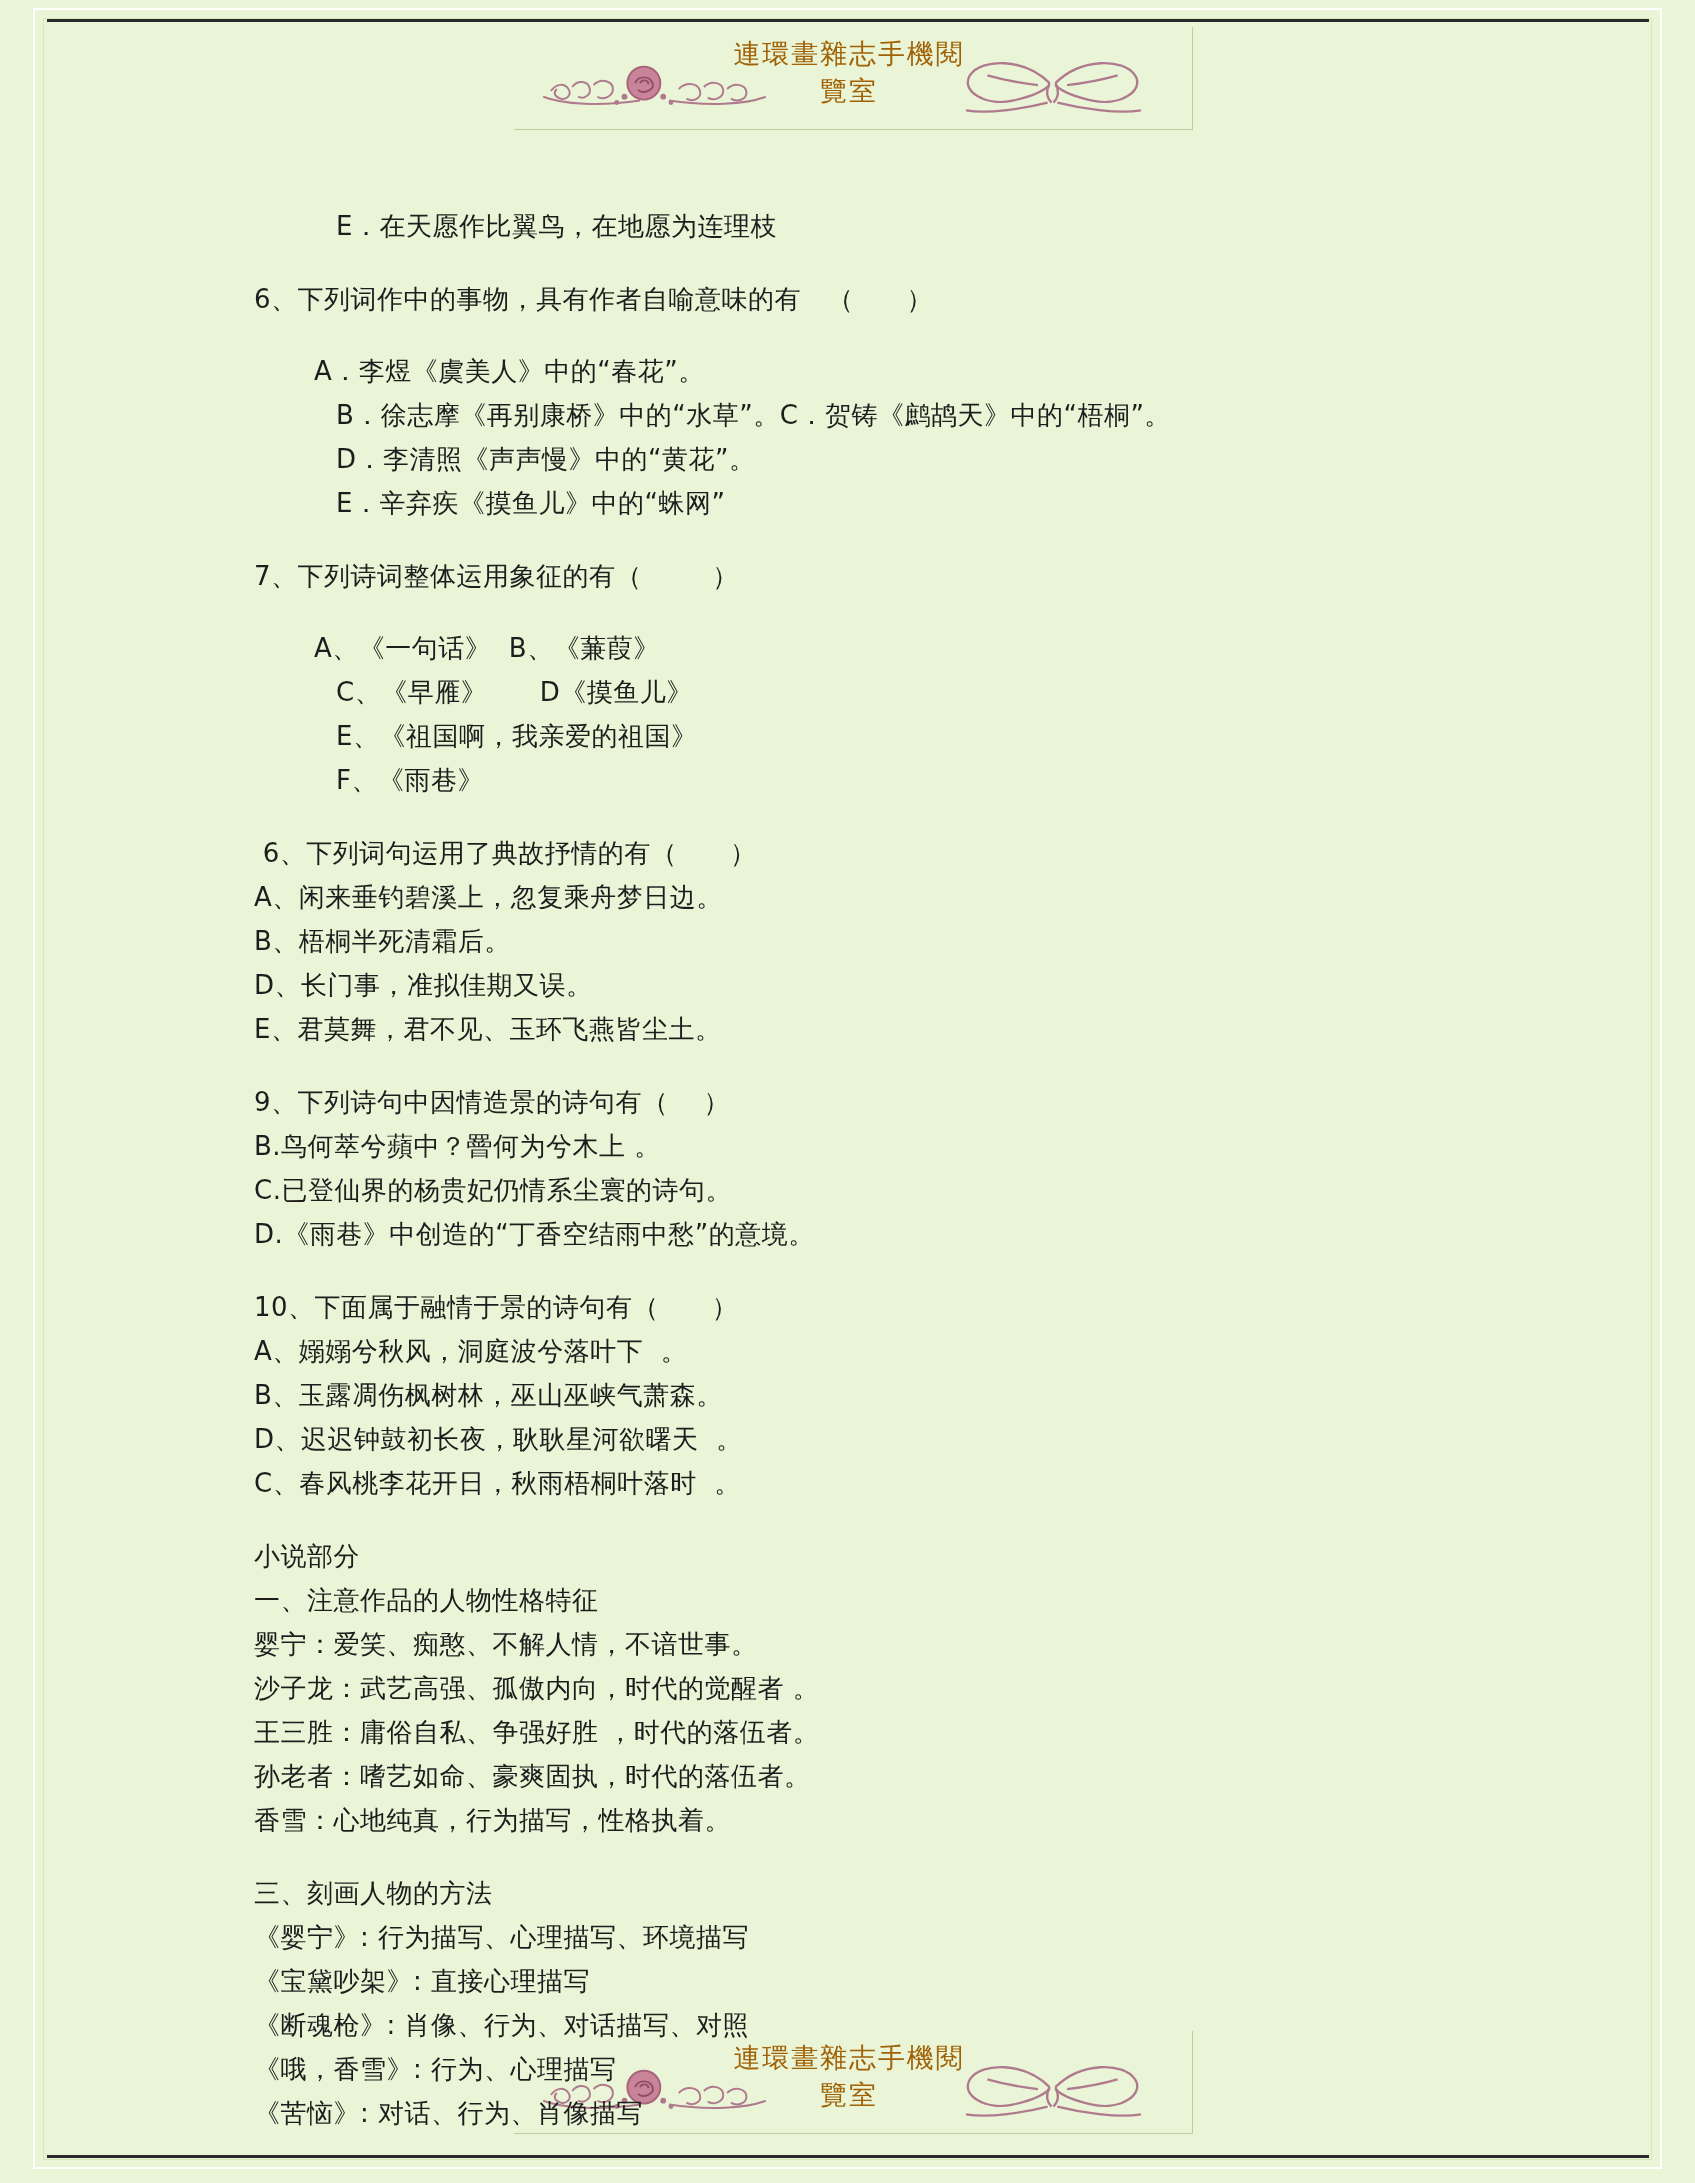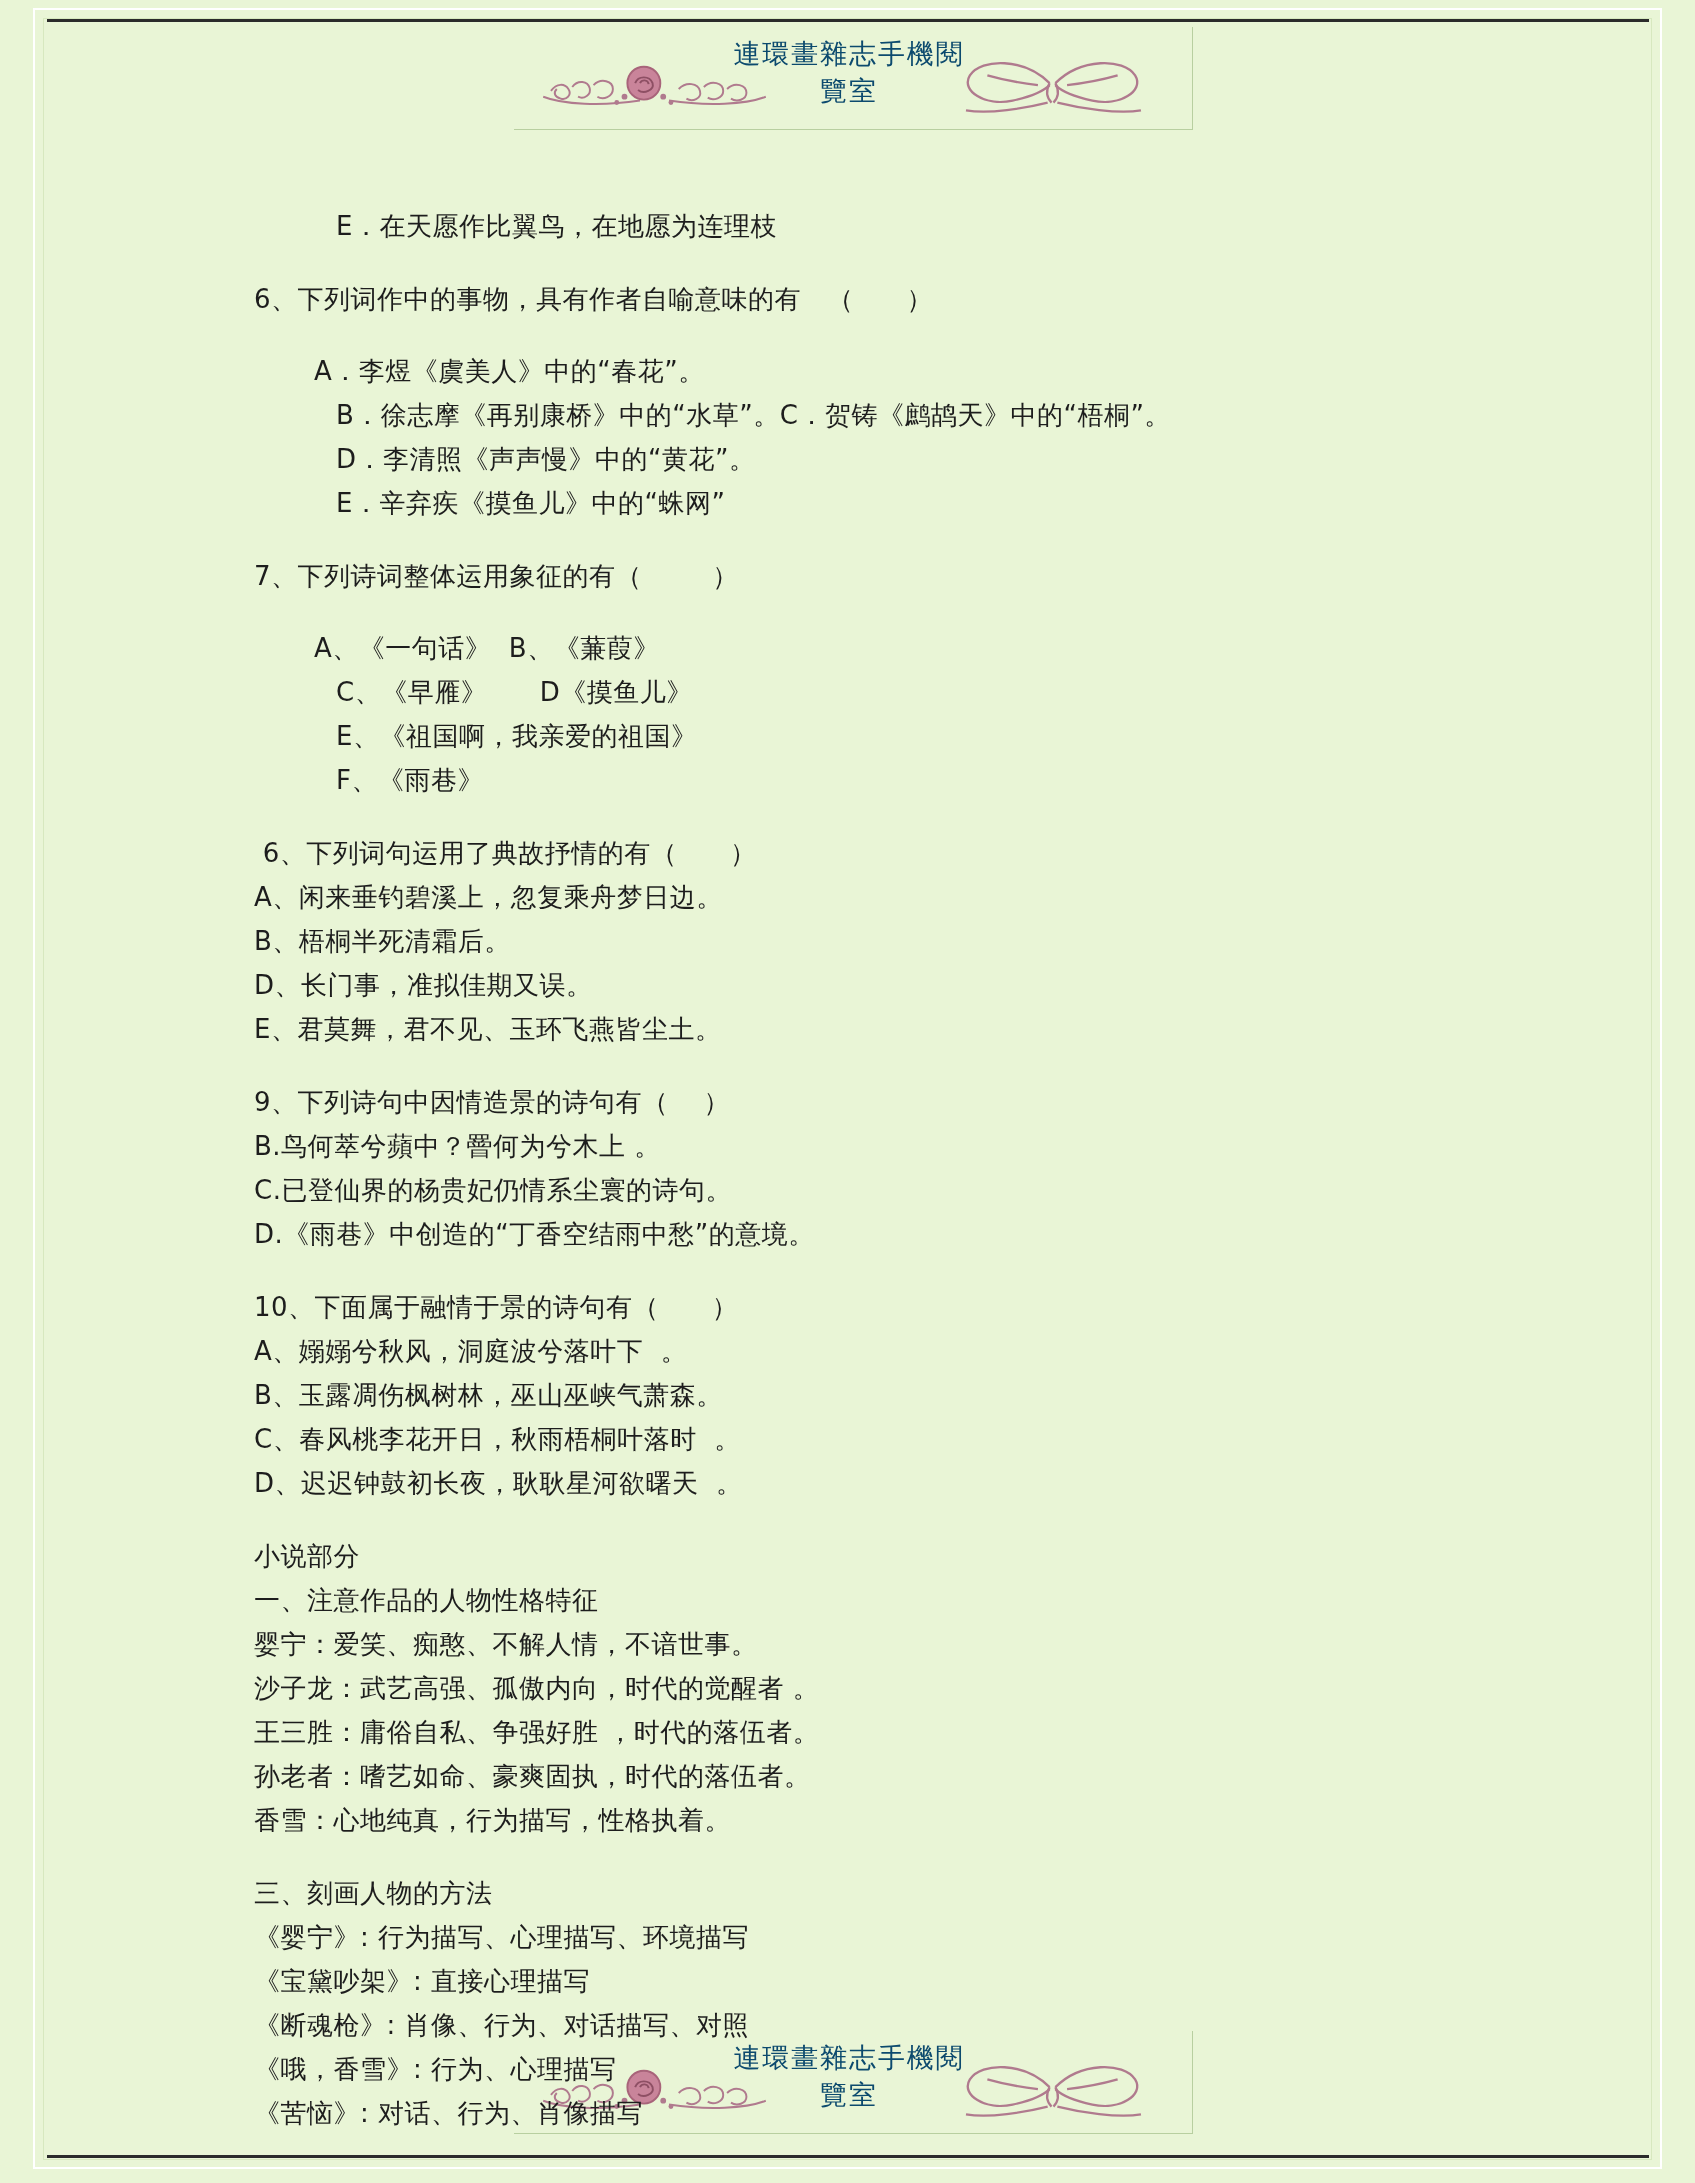--- a/index.html
+++ b/index.html
@@ -73,21 +73,21 @@
     border-right: 1px solid #b8cfa0;
     border-bottom: 1px solid #b8cfa0;
     box-sizing: border-box;
   }
   .wm-text {
     position: absolute;
     left: 175px;
     top: 7.8px;
     width: 320px;
     text-align: center;
-    color: #0c4a6e;
+    color: #a16207;
     font-size: 27px;
     line-height: 37px;
     font-family: "DejaVu Sans", "Liberation Sans", sans-serif;
     letter-spacing: 1.9px;
     white-space: pre-line;
   }
   .wm-flower {
     position: absolute;
     left: 29px;
     top: 31px;
@@ -240,22 +240,22 @@
     <div class="line">E、君莫舞，君不见、玉环飞燕皆尘土。</div>
     <div class="blank"></div>
     <div class="line">9、下列诗句中因情造景的诗句有（    ）</div>
     <div class="line">B.鸟何萃兮蘋中？罾何为兮木上 。</div>
     <div class="line">C.已登仙界的杨贵妃仍情系尘寰的诗句。</div>
     <div class="line">D.《雨巷》中创造的“丁香空结雨中愁”的意境。</div>
     <div class="blank"></div>
     <div class="line">10、下面属于融情于景的诗句有（      ）</div>
     <div class="line">A、嫋嫋兮秋风，洞庭波兮落叶下  。</div>
     <div class="line">B、玉露凋伤枫树林，巫山巫峡气萧森。</div>
+    <div class="line">D、迟迟钟鼓初长夜，耿耿星河欲曙天  。</div>
     <div class="line">C、春风桃李花开日，秋雨梧桐叶落时  。</div>
-    <div class="line">D、迟迟钟鼓初长夜，耿耿星河欲曙天  。</div>
     <div class="blank"></div>
     <div class="line">小说部分</div>
     <div class="line">一、注意作品的人物性格特征</div>
     <div class="line">婴宁：爱笑、痴憨、不解人情，不谙世事。</div>
     <div class="line">沙子龙：武艺高强、孤傲内向，时代的觉醒者 。</div>
     <div class="line">王三胜：庸俗自私、争强好胜 ，时代的落伍者。</div>
     <div class="line">孙老者：嗜艺如命、豪爽固执，时代的落伍者。</div>
     <div class="line">香雪：心地纯真，行为描写，性格执着。</div>
     <div class="blank"></div>
     <div class="line">三、刻画人物的方法</div>

